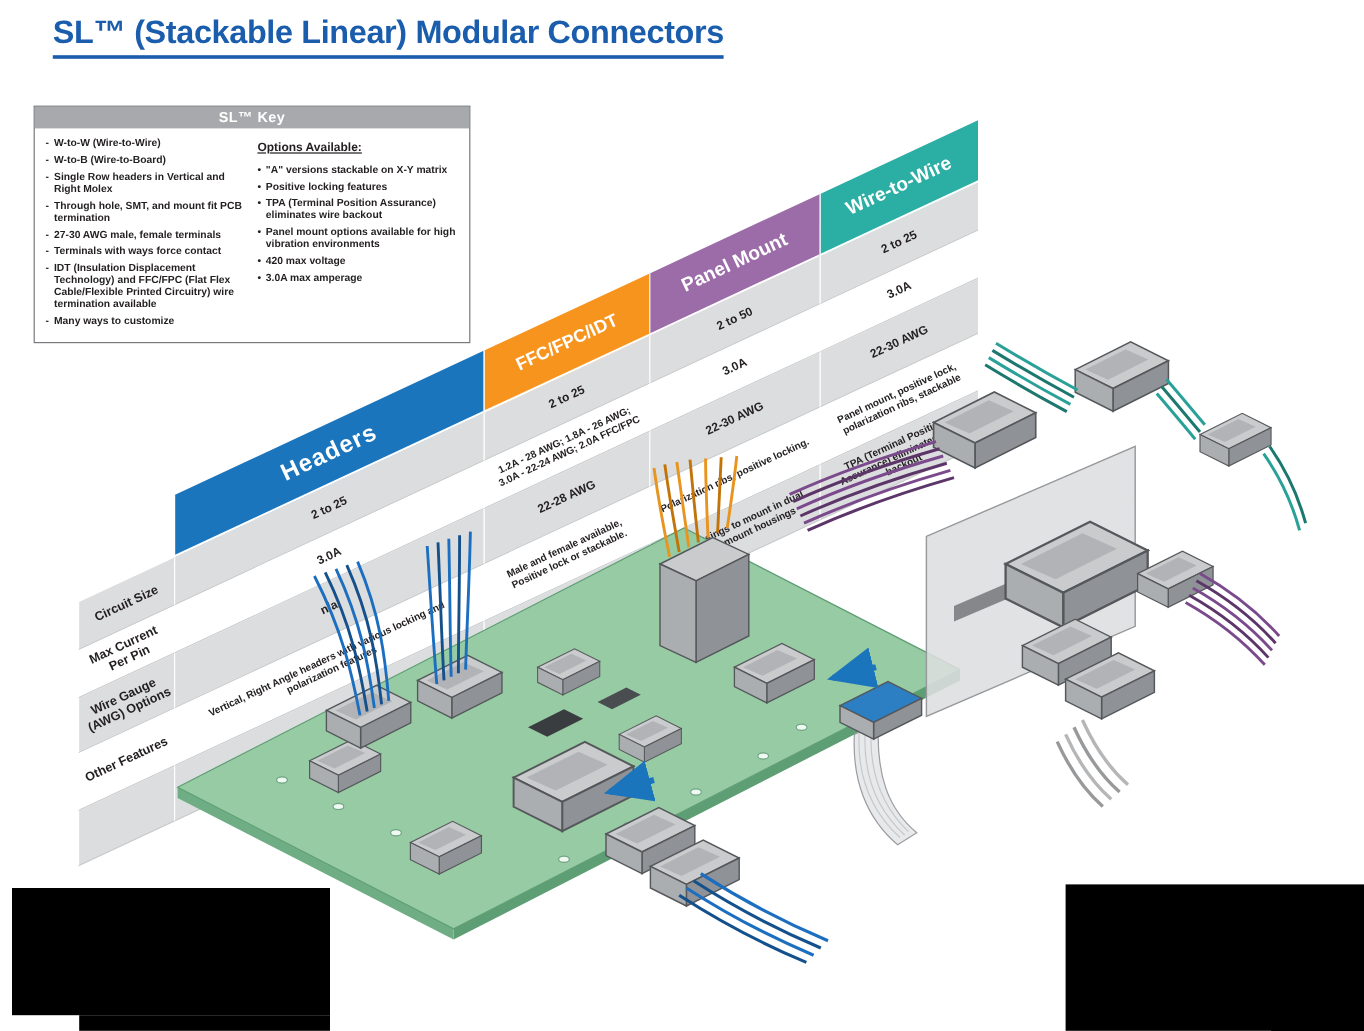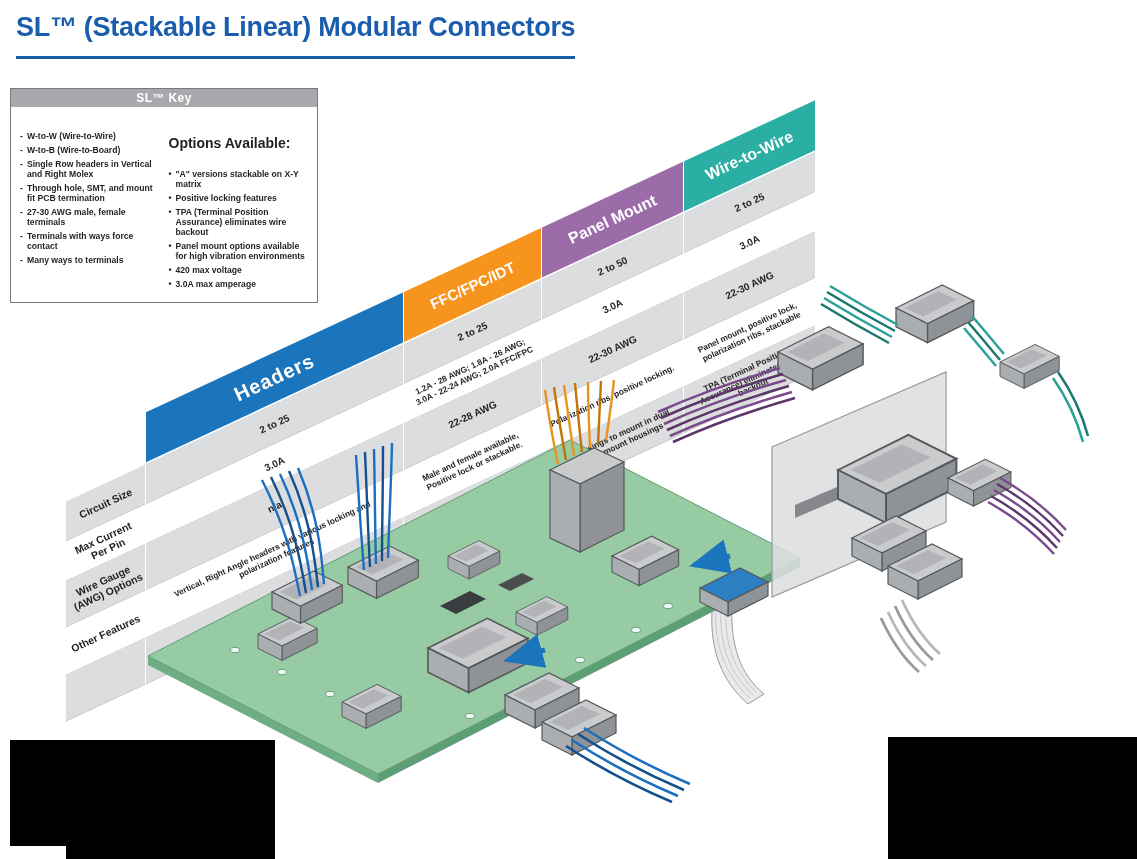--- a/index.html
+++ b/index.html
@@ -1,29 +1,29 @@
 <!DOCTYPE html>
 <html><head>
 <meta charset="utf-8">
 <style>
   *{box-sizing:border-box;margin:0;padding:0}
   html,body{width:1137px;height:859px}
   body{position:relative;background:#fff;font-family:"Liberation Sans",sans-serif;overflow:hidden}
 
-  .page-title{position:absolute;left:16px;top:12px;font-size:27px;font-weight:bold;color:#1A5DAD;
-    border-bottom:3px solid #1A5DAD;padding-bottom:13px;letter-spacing:-0.3px;z-index:5}
-
-  .key-box{position:absolute;left:10px;top:88px;width:308px;border:1px solid #77797C;background:#fff;z-index:5}
+  .page-title{position:absolute;left:44px;top:12px;font-size:27px;font-weight:bold;color:#1A5DAD;
+    border-bottom:3px solid #1A5DAD;padding-bottom:3px;letter-spacing:-0.3px;z-index:5}
+
+  .key-box{position:absolute;left:28px;top:88px;width:364px;border:1px solid #77797C;background:#fff;z-index:5}
   .key-header{background:#A7A9AC;color:#fff;font-weight:bold;font-size:12px;text-align:center;padding:2px 0;letter-spacing:.4px}
-  .key-body{display:flex;gap:9px;padding:24px 9px 9px}
+  .key-body{display:flex;gap:9px;padding:7px 9px 9px}
   .kcol{flex:1;font-size:8.6px;font-weight:bold;color:#231F20;line-height:1.2}
   .ki{position:relative;padding-left:7px;margin-bottom:3.5px}
   .ki.dash::before{content:"-";position:absolute;left:0;top:0}
   .ki.dot::before{content:"\2022";position:absolute;left:0;top:0}
-  .opts-hd{font-weight:bold;margin:4px 0 17px;font-size:14px}
+  .opts-hd{font-weight:bold;text-decoration:underline;margin:4px 0 6px;font-size:10px}
 
   
   .iso-table{position:absolute;left:65px;top:450px;display:flex;transform:skewY(-25deg);transform-origin:0 0;z-index:1}
   .col{display:flex;flex-direction:column}
   .w-lab{width:80px}.w-c0{width:258px}.w-c1{width:138px}.w-c2{width:142px}.w-c3{width:132px}
   .hdr{height:52px;display:flex;align-items:center;justify-content:center;border-bottom:2px solid #fff;border-left:1px solid #fff}
   .hdr.spacer{background:transparent;border:none}
   .cell{display:flex;align-items:center;justify-content:center;border-bottom:1px solid #C9CBCD;border-left:1px solid #fff;overflow:visible}
   .r0{height:40px}.r1{height:40px}.r2{height:46px}.r3{height:48px}.r4{height:46px}
   .band-g{background:#DCDDDE}.band-w{background:#FFFFFF}
@@ -50,21 +50,22 @@
 <div class="key-box">
   <div class="key-header">SL™ Key</div>
   <div class="key-body">
     <div class="kcol">
       <div class="ki dash">W-to-W (Wire-to-Wire)</div>
       <div class="ki dash">W-to-B (Wire-to-Board)</div>
       <div class="ki dash">Single Row headers in Vertical and Right Molex</div>
       <div class="ki dash">Through hole, SMT, and mount fit PCB termination</div>
       <div class="ki dash">27-30 AWG male, female terminals</div>
       <div class="ki dash">Terminals with ways force contact</div>
-      <div class="ki dash">Many ways to terminals</div>
+      <div class="ki dash">IDT (Insulation Displacement Technology) and FFC/FPC (Flat Flex Cable/Flexible Printed Circuitry) wire termination available</div>
+      <div class="ki dash">Many ways to customize</div>
     </div>
     <div class="kcol">
       <div class="opts-hd">Options Available:</div>
       <div class="ki dot">"A" versions stackable on X-Y matrix</div>
       <div class="ki dot">Positive locking features</div>
       <div class="ki dot">TPA (Terminal Position Assurance) eliminates wire backout</div>
       <div class="ki dot">Panel mount options available for high vibration environments</div>
       <div class="ki dot">420 max voltage</div>
       <div class="ki dot">3.0A max amperage</div>
     </div>

